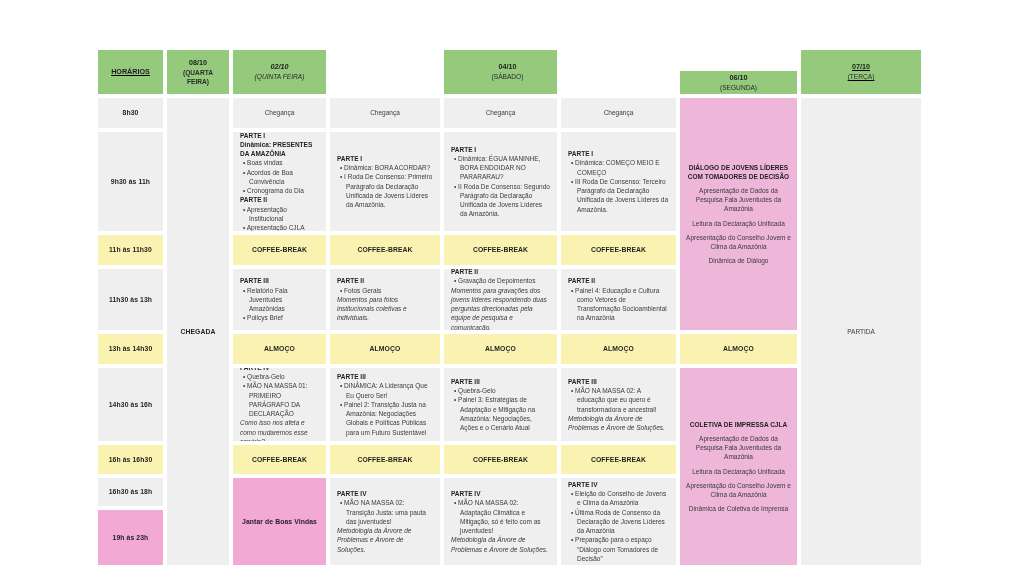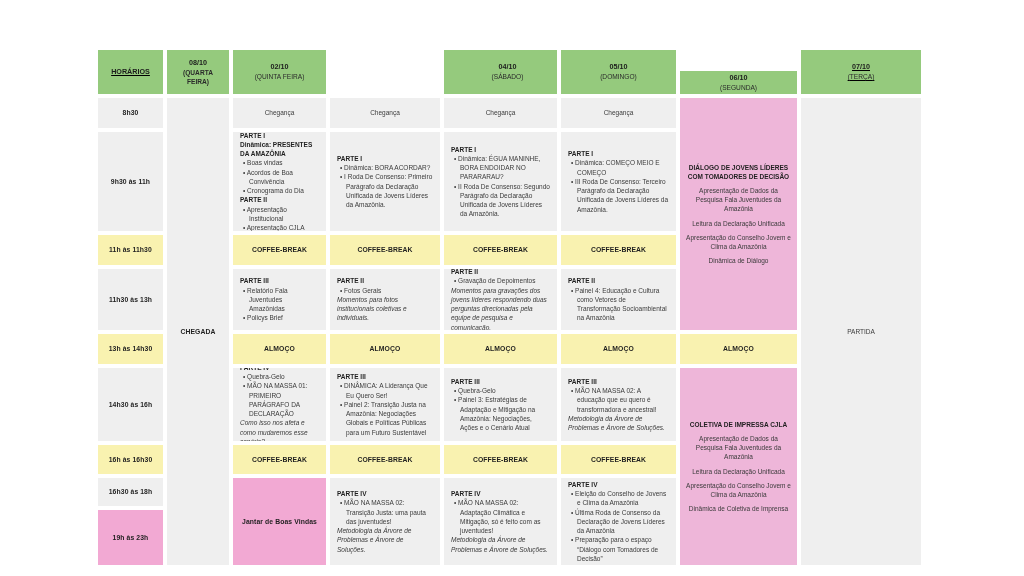--- a/index.html
+++ b/index.html
@@ -47,31 +47,27 @@
 
 <div class="page">
   <div class="grid">
       <div class="cell bg-green v-center" style="grid-area: 1 / 1 / span 1; text-decoration: underline;">
         <div class="line hd">HORÁRIOS</div>
       </div>
       <div class="cell bg-green v-center" style="grid-area: 1 / 2 / span 1;">
         <div class="line hd">08/10</div>
         <div class="line hs h">(QUARTA FEIRA)</div>
       </div>
-      <div class="cell bg-green v-center" style="grid-area: 1 / 3 / span 1;">
+      <div class="cell bg-green v-center" style="grid-area: 1 / 3 / span 1; font-style: italic;">
         <div class="line hd">02/10</div>
         <div class="line hs">(QUINTA FEIRA)</div>
       </div>
       <div class="cell bg-green v-center" style="grid-area: 1 / 5 / span 1; padding-left: 20px;">
         <div class="line hd">04/10</div>
         <div class="line hs">(SÁBADO)</div>
-      </div>
-      <div class="cell bg-green v-center" style="grid-area: 1 / 6 / span 1;">
-        <div class="line hd">05/10</div>
-        <div class="line hs">(DOMINGO)</div>
       </div>
       <div class="cell bg-green v-center" style="grid-area: 1 / 7 / span 1; margin-top: 21px;">
         <div class="line hd">06/10</div>
         <div class="line hs">(SEGUNDA)</div>
       </div>
       <div class="cell bg-green v-center" style="grid-area: 1 / 8 / span 1; text-decoration: underline;">
         <div class="line hd">07/10</div>
         <div class="line hs">(TERÇA)</div>
       </div>
       <div class="cell bg-gray v-center" style="grid-area: 2 / 1 / span 1;">

